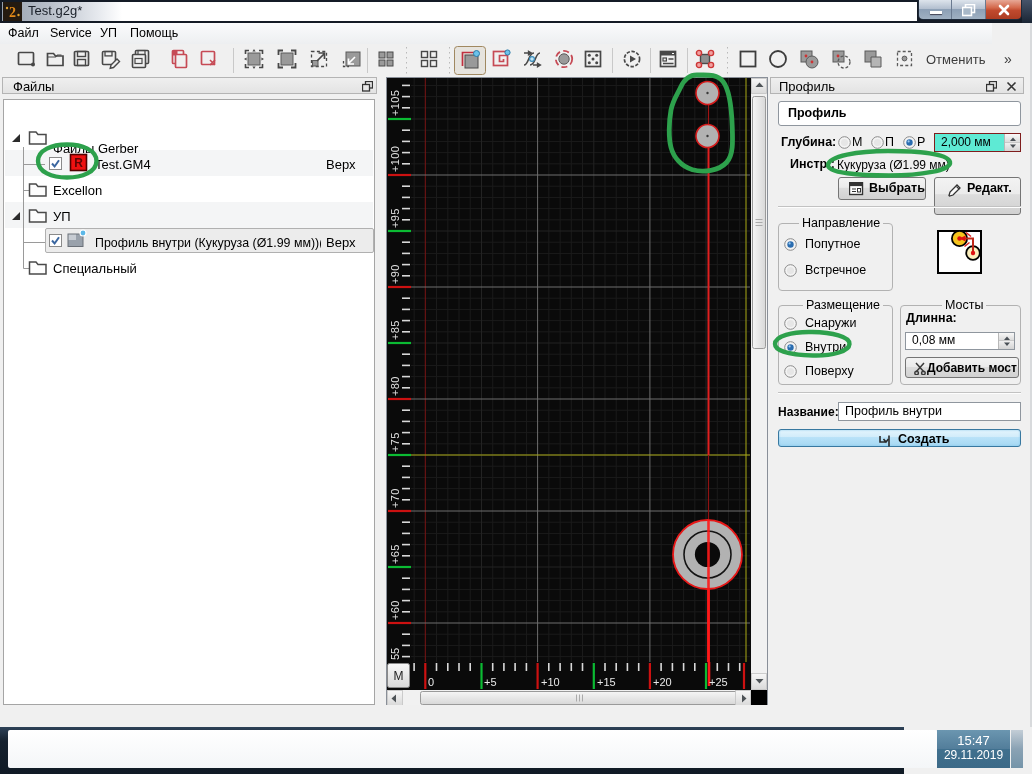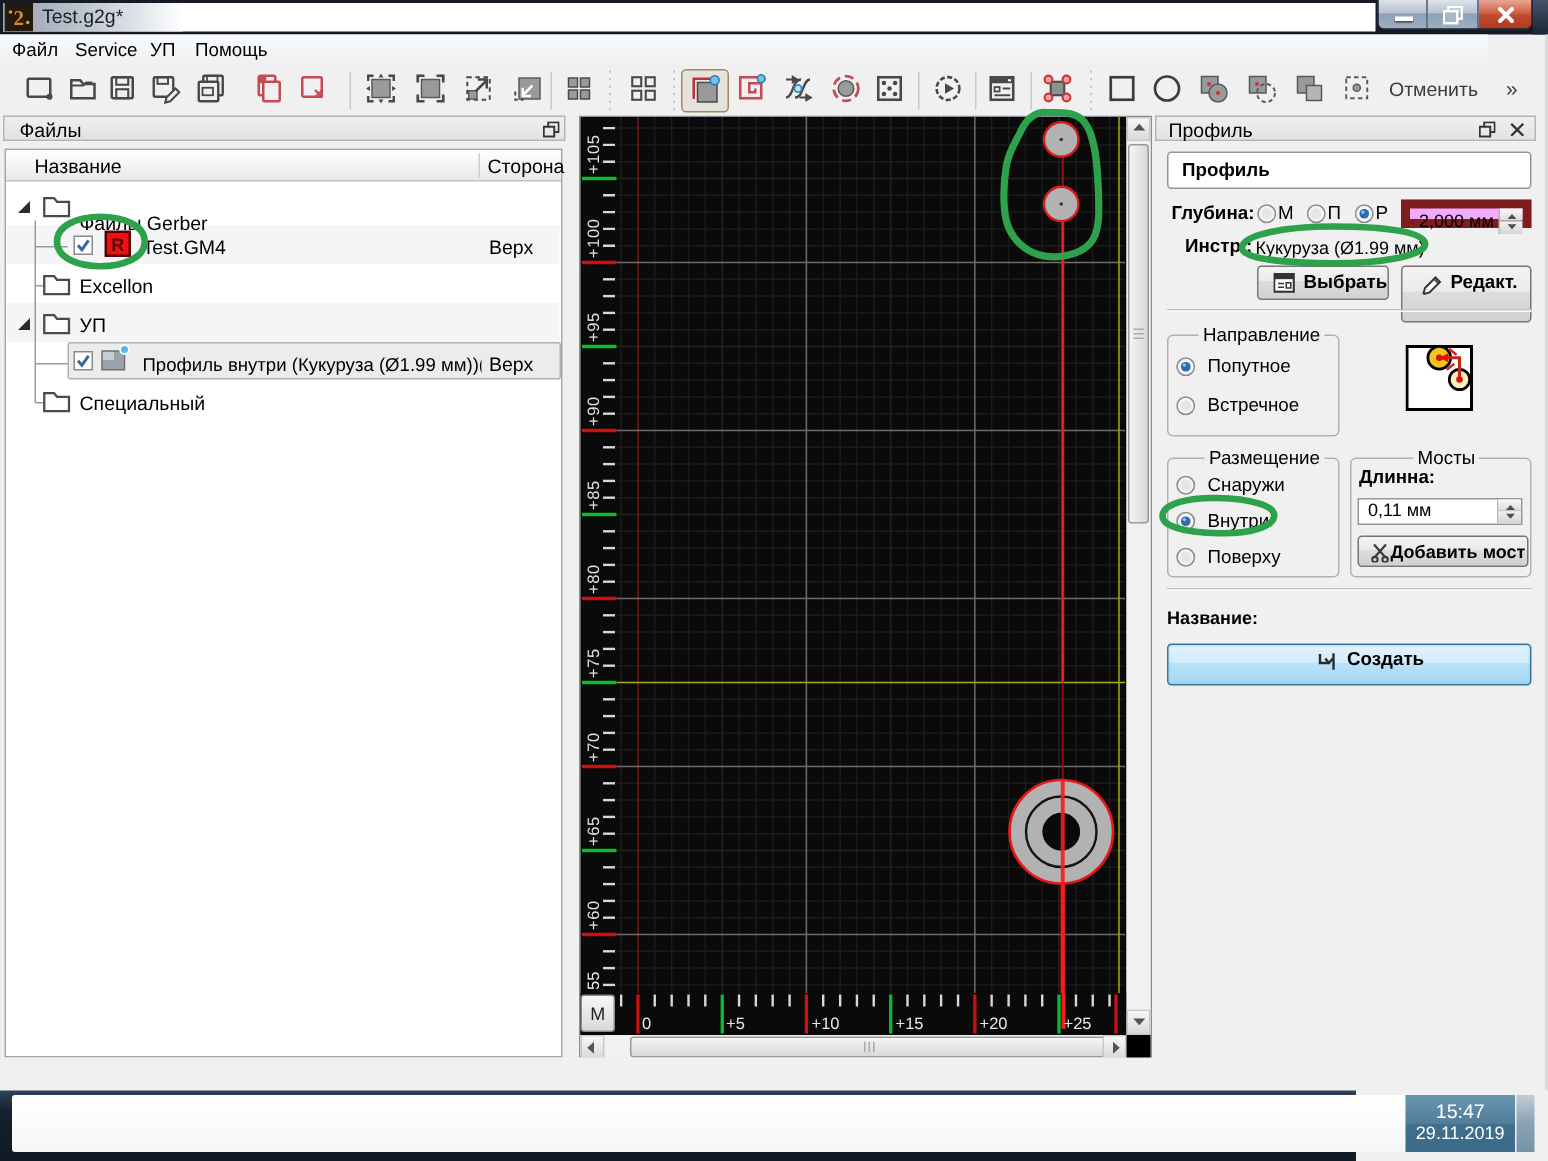--- a/index.html
+++ b/index.html
@@ -192,25 +192,20 @@
 <text x="1004" y="20" font-size="14" fill="#3c3c3c">»</text>
 </svg>
 <div class="abs" style="left:2px;top:77px;width:375px;height:17px;background:linear-gradient(#efefef,#e3e3e3);border:1px solid #b4b4b4">
 <div class="abs" style="left:10px;top:1px">Файлы</div>
 <svg class="abs" style="left:359px;top:3px" width="11" height="11">
       <rect x="3.5" y="0.5" width="7" height="6.5" fill="none" stroke="#333" stroke-width="1.3"></rect>
       <rect x="0.5" y="3.5" width="7" height="6.5" fill="#e8e8e8" stroke="#333" stroke-width="1.3"></rect>
     </svg>
 </div>
 <div class="abs" style="left:3px;top:99px;width:372px;height:606px;background:#fff;border:1px solid #a5a5a5">
-<div class="abs" style="left:0;top:0;width:370px;height:21px;background:linear-gradient(#ffffff,#e7e9eb);border-bottom:1px solid #c3c3c3">
-<div class="abs" style="left:19px;top:3px">Название</div>
-      <div class="abs" style="left:321px;top:3px">Сторона</div>
-<div class="abs" style="left:315px;top:2px;width:1px;height:17px;background:#d0d0d0"></div>
-    </div>
 <div class="abs" style="left:1px;top:24px;width:368px;height:26px;background:#ffffff"></div>
 <div class="abs" style="left:1px;top:50px;width:368px;height:26px;background:#f4f5f6"></div>
 <div class="abs" style="left:1px;top:76px;width:368px;height:26px;background:#ffffff"></div>
 <div class="abs" style="left:1px;top:102px;width:368px;height:26px;background:#f4f5f6"></div>
 <div class="abs" style="left:1px;top:128px;width:368px;height:26px;background:#ffffff"></div>
 <div class="abs" style="left:1px;top:154px;width:368px;height:26px;background:#ffffff"></div>
 <div class="abs" style="left:41px;top:128px;width:329px;height:25px;background:#ececec;border:1px solid #b0b0b0;border-radius:2px"></div>
 <svg class="abs" style="left:0;top:0" width="370" height="300">
 <path d="M19.5 47 V168.5 M19.5 64.5 H41 M19.5 90.5 H25 M19.5 142.5 H41 M19.5 168.5 H25" fill="none" stroke="#9a9a9a" stroke-width="1"></path>
 <path d="M8 42 h8 v-8 z" fill="#2b2b2b"></path>
@@ -521,21 +516,21 @@
       <circle cx="6.5" cy="6.5" r="5.8" fill="#f4f4f4" stroke="#8a8a8a"></circle>
       <circle cx="6.5" cy="6.5" r="3.6" fill="#e6e6e6"></circle>
     </svg>
     <div class="abs" style="left:115px;top:58px">П</div>
     <svg class="abs" style="left:133px;top:59px" width="13" height="13">
       <circle cx="6.5" cy="6.5" r="5.8" fill="#f4f4f4" stroke="#8a8a8a"></circle>
       <circle cx="6.5" cy="6.5" r="3.2" fill="#2a6db0"></circle>
       <circle cx="5.6" cy="5.4" r="1.1" fill="#9cc8ef"></circle>
     </svg>
     <div class="abs" style="left:147px;top:58px">Р</div>
-    <div class="abs" style="left:164px;top:56px;width:87px;height:19px;background:#f0abfc;border:6px solid #7f1d1d">
+    <div class="abs" style="left:164px;top:56px;width:87px;height:19px;background:#5eead4;border:1px solid #7f1d1d">
       <div class="abs" style="left:6px;top:1px;font-size:12px">2,000 мм</div>
       <div class="abs" style="right:0;top:0;width:16px;height:17px;border-left:1px solid #b8b8b8">
         <div style="height:50%;background:linear-gradient(#f8f8f8,#dcdcdc);border-bottom:1px solid #c8c8c8;position:relative">
           <svg style="position:absolute;left:4px;top:3px" width="8" height="5">
             <path d="M1 4 l3-3.4 3 3.4 z" fill="#4a5056"></path>
           </svg>
         </div>
         <div style="height:50%;background:linear-gradient(#f0f0f0,#d4d4d4);position:relative">
           <svg style="position:absolute;left:4px;top:1px" width="8" height="5">
             <path d="M1 0.5 l3 3.4 3-3.4 z" fill="#4a5056"></path>
@@ -600,21 +595,21 @@
     <div class="abs" style="left:35px;top:263px">Внутри</div>
     <svg class="abs" style="left:14px;top:288px" width="13" height="13">
       <circle cx="6.5" cy="6.5" r="5.8" fill="#f4f4f4" stroke="#8a8a8a"></circle>
       <circle cx="6.5" cy="6.5" r="3.6" fill="#e6e6e6"></circle>
     </svg>
     <div class="abs" style="left:35px;top:287px">Поверху</div>
     <div class="abs" style="left:130px;top:228px;width:121px;height:80px;border:1px solid #b2b2b2;border-radius:4px"></div>
     <div class="abs" style="left:172px;top:221px;background:#f0f0f0;padding:0 3px">Мосты</div>
     <div class="abs b" style="left:136px;top:234px">Длинна:</div>
     <div class="abs" style="left:135px;top:255px;width:110px;height:18px;background:#fff;border:1px solid #8f969e">
-      <div class="abs" style="left:6px;top:0px;font-size:12px">0,11 мм</div>
+      <div class="abs" style="left:6px;top:0px;font-size:12px">0,08 мм</div>
       <div class="abs" style="right:0;top:0;width:16px;height:16px;border-left:1px solid #b8b8b8">
         <div style="height:50%;background:linear-gradient(#f8f8f8,#dcdcdc);border-bottom:1px solid #c8c8c8;position:relative">
           <svg style="position:absolute;left:4px;top:3px" width="8" height="5">
             <path d="M1 4 l3-3.4 3 3.4 z" fill="#4a5056"></path>
           </svg>
         </div>
         <div style="height:50%;background:linear-gradient(#f0f0f0,#d4d4d4);position:relative">
           <svg style="position:absolute;left:4px;top:1px" width="8" height="5">
             <path d="M1 0.5 l3 3.4 3-3.4 z" fill="#4a5056"></path>
           </svg>
@@ -624,21 +619,24 @@
     <div class="abs" style="left:135px;top:280px;width:114px;height:21px;background:linear-gradient(#f3f3f3 0%,#ebebeb 45%,#dddddd 46%,#d1d1d1 100%);border:1px solid #757575;border-radius:3px">
       <svg class="abs" style="left:7px;top:4px" width="14" height="13">
         <path d="M3 1 l8 9 M11 1 l-8 9" stroke="#3a3a3a" stroke-width="1.5"></path>
         <circle cx="3.6" cy="11" r="1.8" fill="none" stroke="#3a3a3a" stroke-width="1.4"></circle>
         <circle cx="10.4" cy="11" r="1.8" fill="none" stroke="#3a3a3a" stroke-width="1.4"></circle>
       </svg>
       <div class="abs b" style="left:21px;top:3px;white-space:nowrap;font-size:12px">Добавить мост</div>
     </div>
     <div class="abs" style="left:8px;top:315px;width:243px;height:2px;border-top:1px solid #c2c2c2;border-bottom:1px solid #fdfdfd"></div>
     <div class="abs b" style="left:8px;top:328px;font-size:12px">Название:</div>
-    <div class="abs" style="left:8px;top:352px;width:243px;height:28px;background:linear-gradient(#e3f4fd 0%,#d1ecfa 45%,#b9e2f8 46%,#a5d8f3 100%);border:1px solid #3878a0;border-radius:3px;box-shadow:inset 0 0 2px #7ec3e8">
+    <div class="abs" style="left:68px;top:325px;width:183px;height:19px;background:#fff;border:1px solid #8f969e">
+      <div class="abs" style="left:6px;top:1px">Профиль внутри</div>
+    </div>
+    <div class="abs" style="left:8px;top:352px;width:243px;height:18px;background:linear-gradient(#e3f4fd 0%,#d1ecfa 45%,#b9e2f8 46%,#a5d8f3 100%);border:1px solid #3878a0;border-radius:3px;box-shadow:inset 0 0 2px #7ec3e8">
       <svg class="abs" style="left:98px;top:3px" width="16" height="16">
         <path d="M3 3 v6 h6 M6.5 6 l2.5 3 2.5 -3" fill="none" stroke="#2a2a2a" stroke-width="1.6"></path>
         <path d="M12 2.5 v11" stroke="#2a2a2a" stroke-width="1.6"></path>
       </svg>
       <div class="abs b" style="left:119px;top:2px">Создать</div>
     </div>
   </div>
 <svg class="abs" style="left:770px;top:140px;z-index:31" width="262px" height="230" viewBox="0 0 262 230">
 <path d="M58 25 C 59 16 88 11 118 11 C 148 11 178 13.5 180 22 C 182 30.5 150 35.5 119 35.5 C 90 35.5 57 33 58 25 Z" fill="none" stroke="#2da14c" stroke-width="4.4"></path>
 <path d="M5 204 C 5 196 22 191.5 42 192 C 62 192.5 80 196.5 79.5 204 C 79 211.5 62 216 43 215.5 C 24 215 5 212 5 204 Z" fill="none" stroke="#2da14c" stroke-width="4.4"></path>

